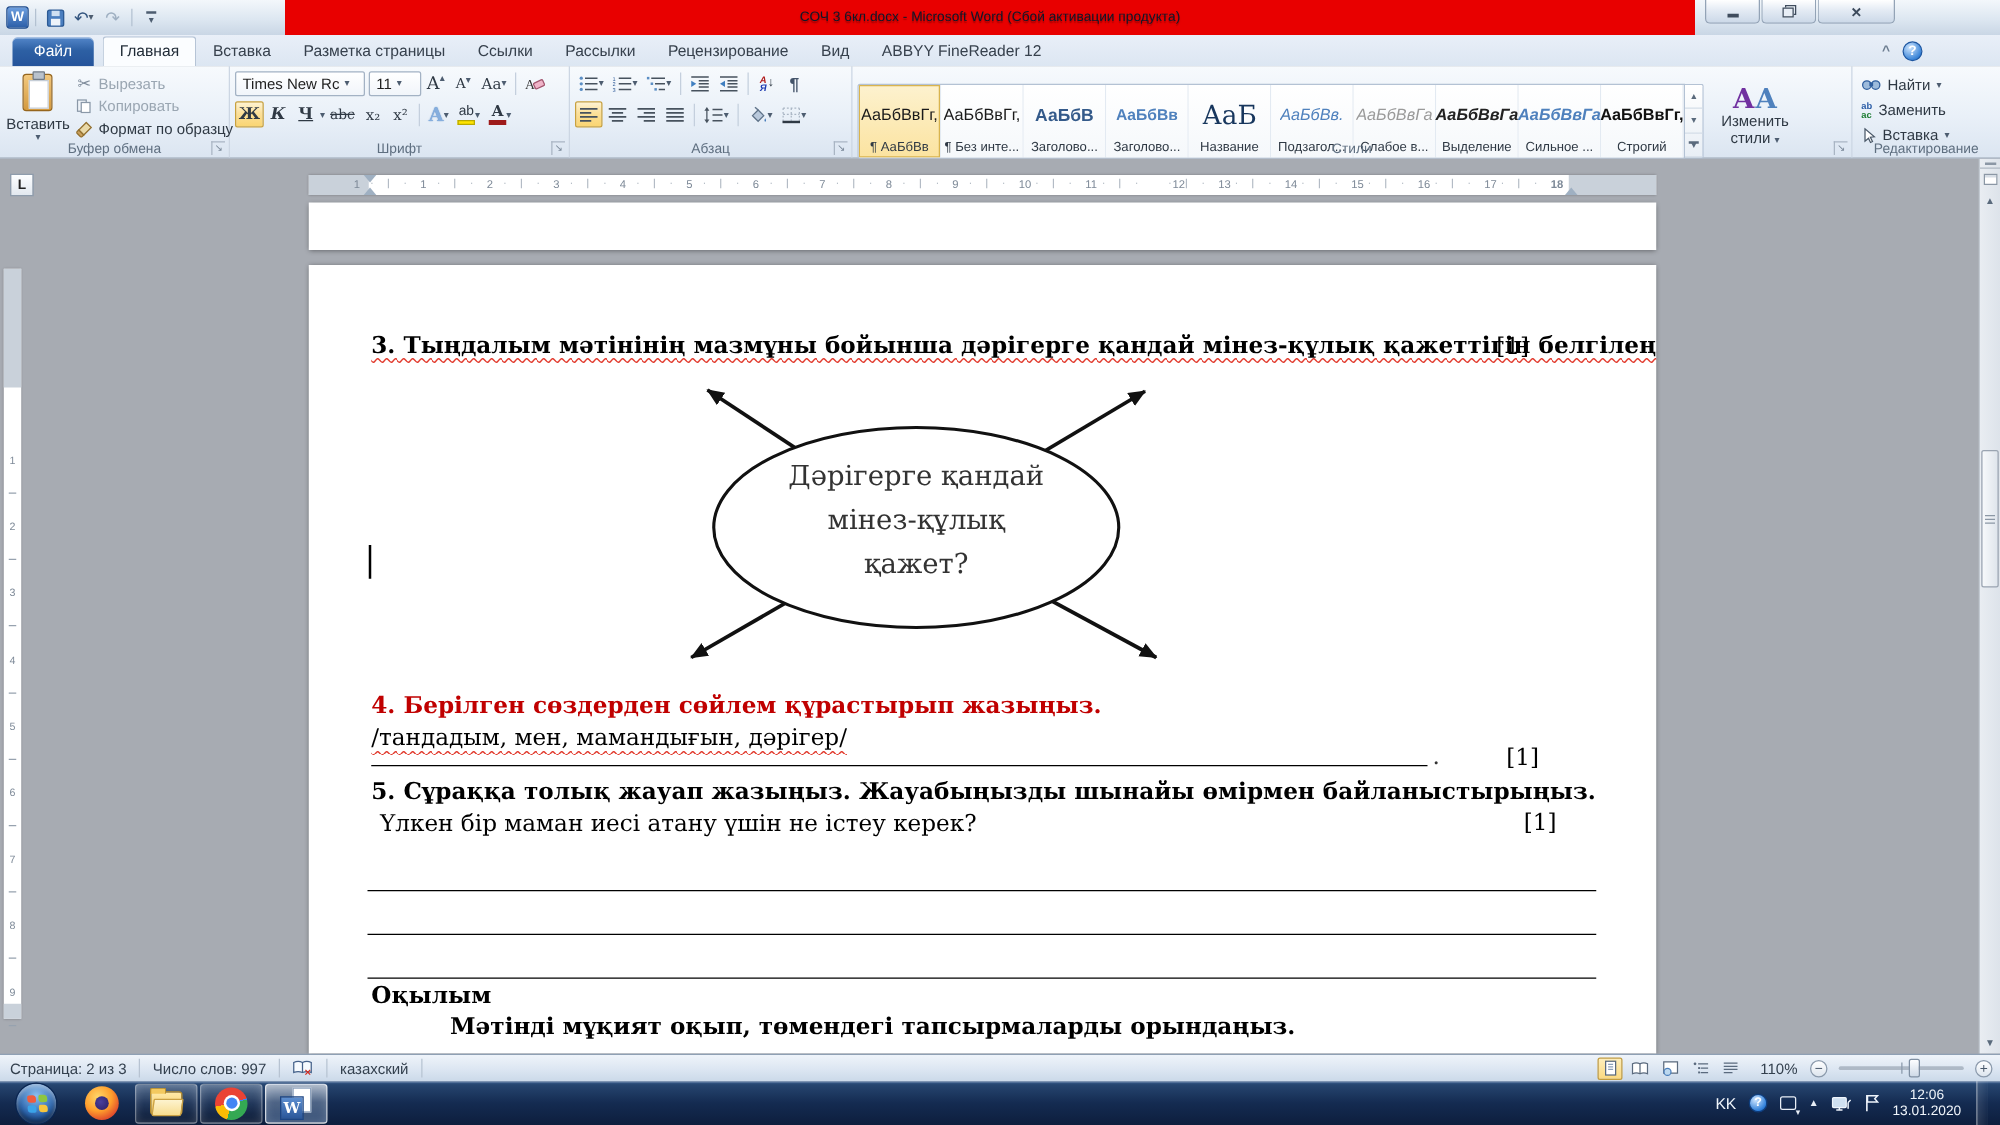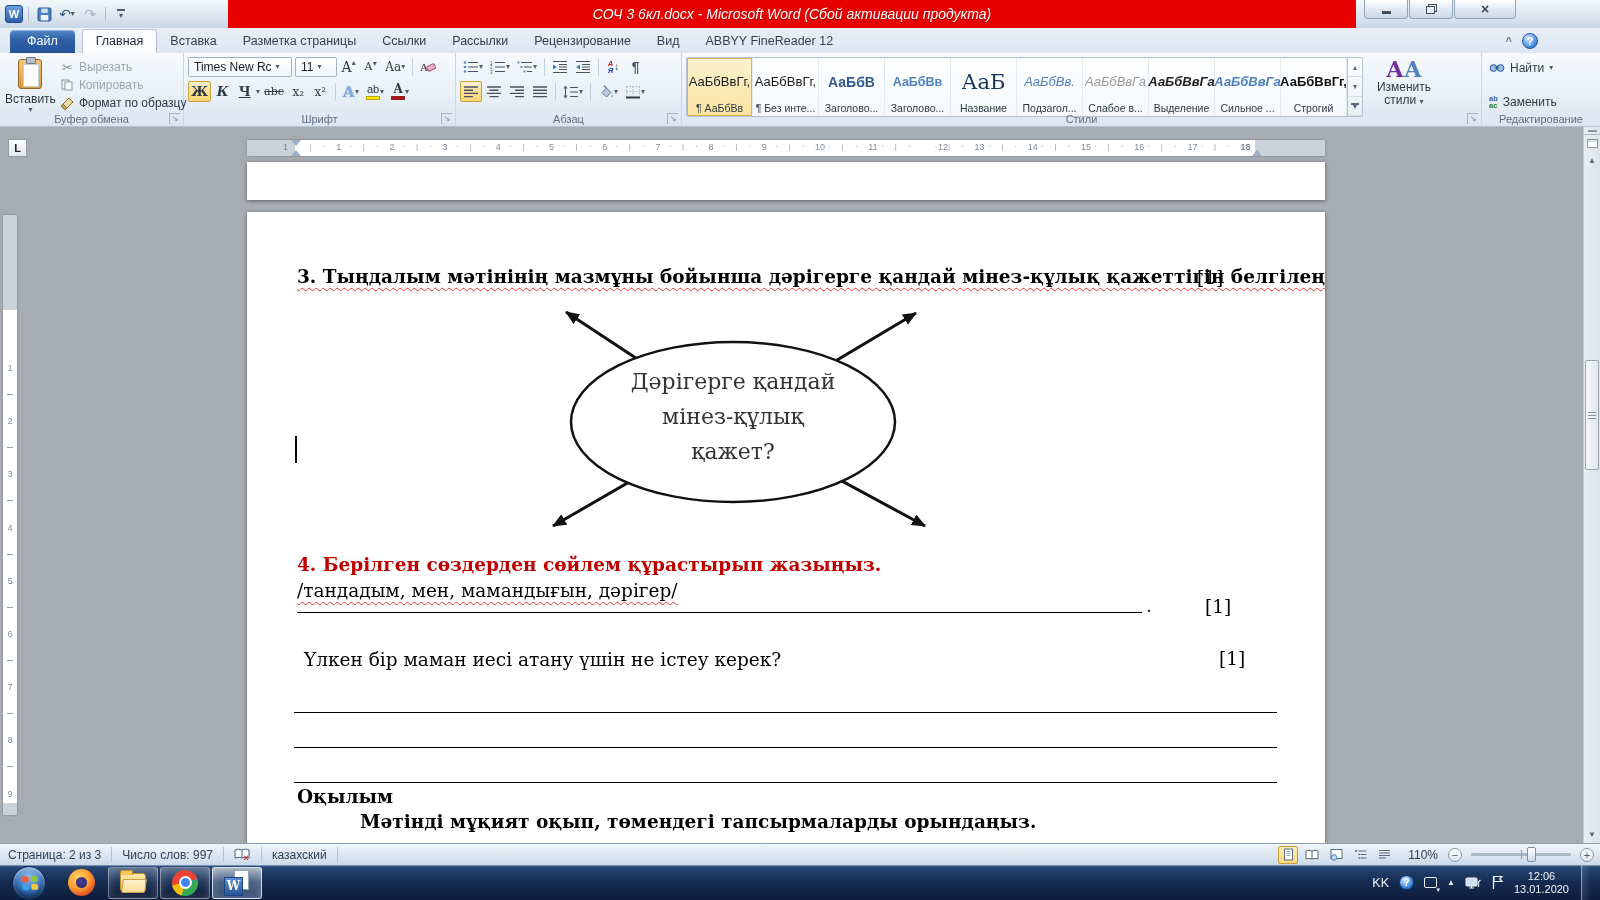--- a/index.html
+++ b/index.html
@@ -10,21 +10,21 @@
   .titlebar { position:absolute; top:0; left:0; right:0; height:28px; display:flex; }
   .metal { background:linear-gradient(#f3f7fb,#dde7f1 55%,#c9d6e5); }
   .qat-zone { width:228px; display:flex; align-items:center; gap:3px; padding-left:5px; }
   .qat-btn { min-width:20px; height:20px; display:flex; align-items:center; justify-content:center; border-radius:3px; color:#33557f; font-size:14px; }
   .qat-btn.disabled { color:#9fb0c2; }
   .word-logo { width:18px; height:18px; border-radius:3px; background:linear-gradient(#6d9fe0,#2d5fa8); color:#fff; font-weight:bold; font-size:11px; display:flex; align-items:center; justify-content:center; border:1px solid #1d4a8c; }
   .qat-sep { width:1px; height:14px; background:#b3c1d1; margin:0 2px; }
   .mini-arrow { font-size:8px; color:#4d5d70; line-height:8px; }
   .qat-more { display:flex; flex-direction:column; align-items:center; }
   .qat-more .bar { width:8px; height:2px; background:#4d5d70; margin-bottom:1px; }
-  .title-red { flex:1; background:#e80000; color:#ffffff; font-size:14px; display:flex; align-items:center; justify-content:center; white-space:nowrap; text-shadow:0 1px 1px rgba(120,0,0,.6);font-style:italic; }
+  .title-red { flex:1; background:#e80000; color:#0f172a; font-size:11px; display:flex; align-items:center; justify-content:center; white-space:nowrap; text-shadow:0 1px 1px rgba(120,0,0,.6); }
   .win-zone { width:244px; display:flex; align-items:flex-start; padding-left:8px; }
   .winbtn { width:44px; height:19px; margin-right:1px; border:1px solid #93a3b6; border-top:none; border-radius:0 0 4px 4px; background:linear-gradient(#fff,#e4ebf4 45%,#ccd9e8); display:flex; align-items:center; justify-content:center; color:#3c4a5c; }
   .winbtn.close { width:62px; font-size:14px; font-weight:bold; }
   .min-bar { width:9px; height:3px; background:#3f4c5d; margin-top:6px; }
   .restore-glyph { width:11px; height:10px; position:relative; }
   .restore-glyph::before { content:""; position:absolute; right:0; top:0; width:7px; height:6px; border:1.5px solid #3f4c5d; }
   .restore-glyph::after { content:""; position:absolute; left:0; bottom:0; width:7px; height:6px; border:1.5px solid #3f4c5d; background:#e8eef6; }
 
   
   .tabrow { position:absolute; top:28px; left:0; right:0; height:25px; background:linear-gradient(#e9eff8,#dce6f2); }
@@ -85,21 +85,21 @@
   .k-strong { color:#4f81bd; font-weight:bold; font-style:italic; }
   .k-strict { color:#111; font-weight:bold; }
   .gscroll { width:15px; height:60px; display:flex; flex-direction:column; border:1px solid #b4c2d4; border-left:none; border-radius:0 2px 2px 0; background:linear-gradient(#fff,#e8eef5); }
   .gscroll div { flex:1; display:flex; align-items:center; justify-content:center; font-size:7px; color:#5a6a7c; border-bottom:1px solid #d4dde7; }
   .gmore { flex-direction:column; line-height:4px; }
   .change-styles { width:72px; display:flex; flex-direction:column; align-items:center; margin-left:5px; color:#2f3944; }
   .aa-icon { font-size:22px; font-weight:bold; line-height:24px; }
   .aa-icon .a1 { color:#7030a0; } .aa-icon .a2 { color:#4f81bd; }
   .cs-label { font-size:12px; text-align:center; line-height:13px; }
 
-  .editrows { display:flex; flex-direction:column; gap:16px; padding-top:3px; }
+  .editrows { display:flex; flex-direction:column; gap:2px; padding-top:3px; }
   .editrow { display:flex; align-items:center; gap:5px; font-size:12px; height:18px; padding:0 3px; color:#2f3944; white-space:nowrap; }
   .repl-icon { display:flex; flex-direction:column; font-size:7.5px; line-height:7px; font-weight:bold; }
   .repl-icon .ra { color:#2d5fa8; } .repl-icon .rb { color:#1e7e34; }
 
   
   .docarea { position:absolute; top:127px; left:0; right:0; height:716px; background:#a7abb2; overflow:hidden; }
   .tab-selector { position:absolute; left:8px; top:12px; width:19px; height:18px; background:linear-gradient(#fdfeff,#e2e8ef); border:1px solid #8e9cac; display:flex; align-items:center; justify-content:center; font-weight:bold; font-size:11px; color:#222; }
   .hruler { position:absolute; left:247px; top:13px; width:1078px; height:16px; background:#fff; box-shadow:0 0 2px rgba(0,0,0,.3); }
   .hmargin { position:absolute; top:0; bottom:0; background:#c9d1da; }
   .rnum { position:absolute; top:2px; font-size:9px; color:#7e8a98; }
@@ -453,21 +453,21 @@
             <path d="M1 12.5h14" stroke="#2f3944" stroke-width="2"></path>
           </svg>
           <span class="mini-arrow">▾</span>
         </div>
     </div>
     <div class="glabel">Абзац</div>
     <div class="dlg">↘</div>
   </div>
 
   <div class="rgroup" style="width:800px;">
-    <div class="styles-wrap" style="margin-top:1px;">
+    <div class="styles-wrap" style="margin-top:11px;">
       <div class="sgallery">
           <div class="style-item selected">
             <div class="style-preview k-normal">АаБбВвГг,</div>
             <div class="style-name">¶ АаБбВв</div>
           </div>
           <div class="style-item">
             <div class="style-preview k-normal">АаБбВвГг,</div>
             <div class="style-name">¶ Без инте...</div>
           </div>
           <div class="style-item">
@@ -685,20 +685,21 @@
 қажет?</div>
 
     <div class="caret"></div>
 
     <div class="ptext bold red" style="left:50px; top:342px;">4. Берілген сөздерден сөйлем құрастырып жазыңыз.</div>
     <div class="ptext spell" style="left:50px; top:368px;">/тандадым, мен, мамандығын, дәрігер/</div>
     <div class="ans-line"></div>
     <div class="ans-dot">.</div>
     <div class="ptext" style="left:958px; top:384px;">[1]</div>
 
+    <div class="ptext bold" style="left:50px; top:411px;">5. Сұраққа толық жауап жазыңыз. Жауабыңызды шынайы өмірмен байланыстырыңыз.</div>
     <div class="ptext" style="left:57px; top:437px;">Үлкен бір маман иесі атану үшін не істеу керек?</div>
     <div class="ptext" style="left:972px; top:436px;">[1]</div>
 
     <div class="rule" style="top:500px;"></div>
     <div class="rule" style="top:535px;"></div>
     <div class="rule" style="top:570px;"></div>
 
     <div class="ptext bold" style="left:50px; top:574px;">Оқылым</div>
     <div class="ptext bold" style="left:113px; top:599px;">Мәтінді мұқият оқып, төмендегі тапсырмаларды орындаңыз.</div>
   </div>

